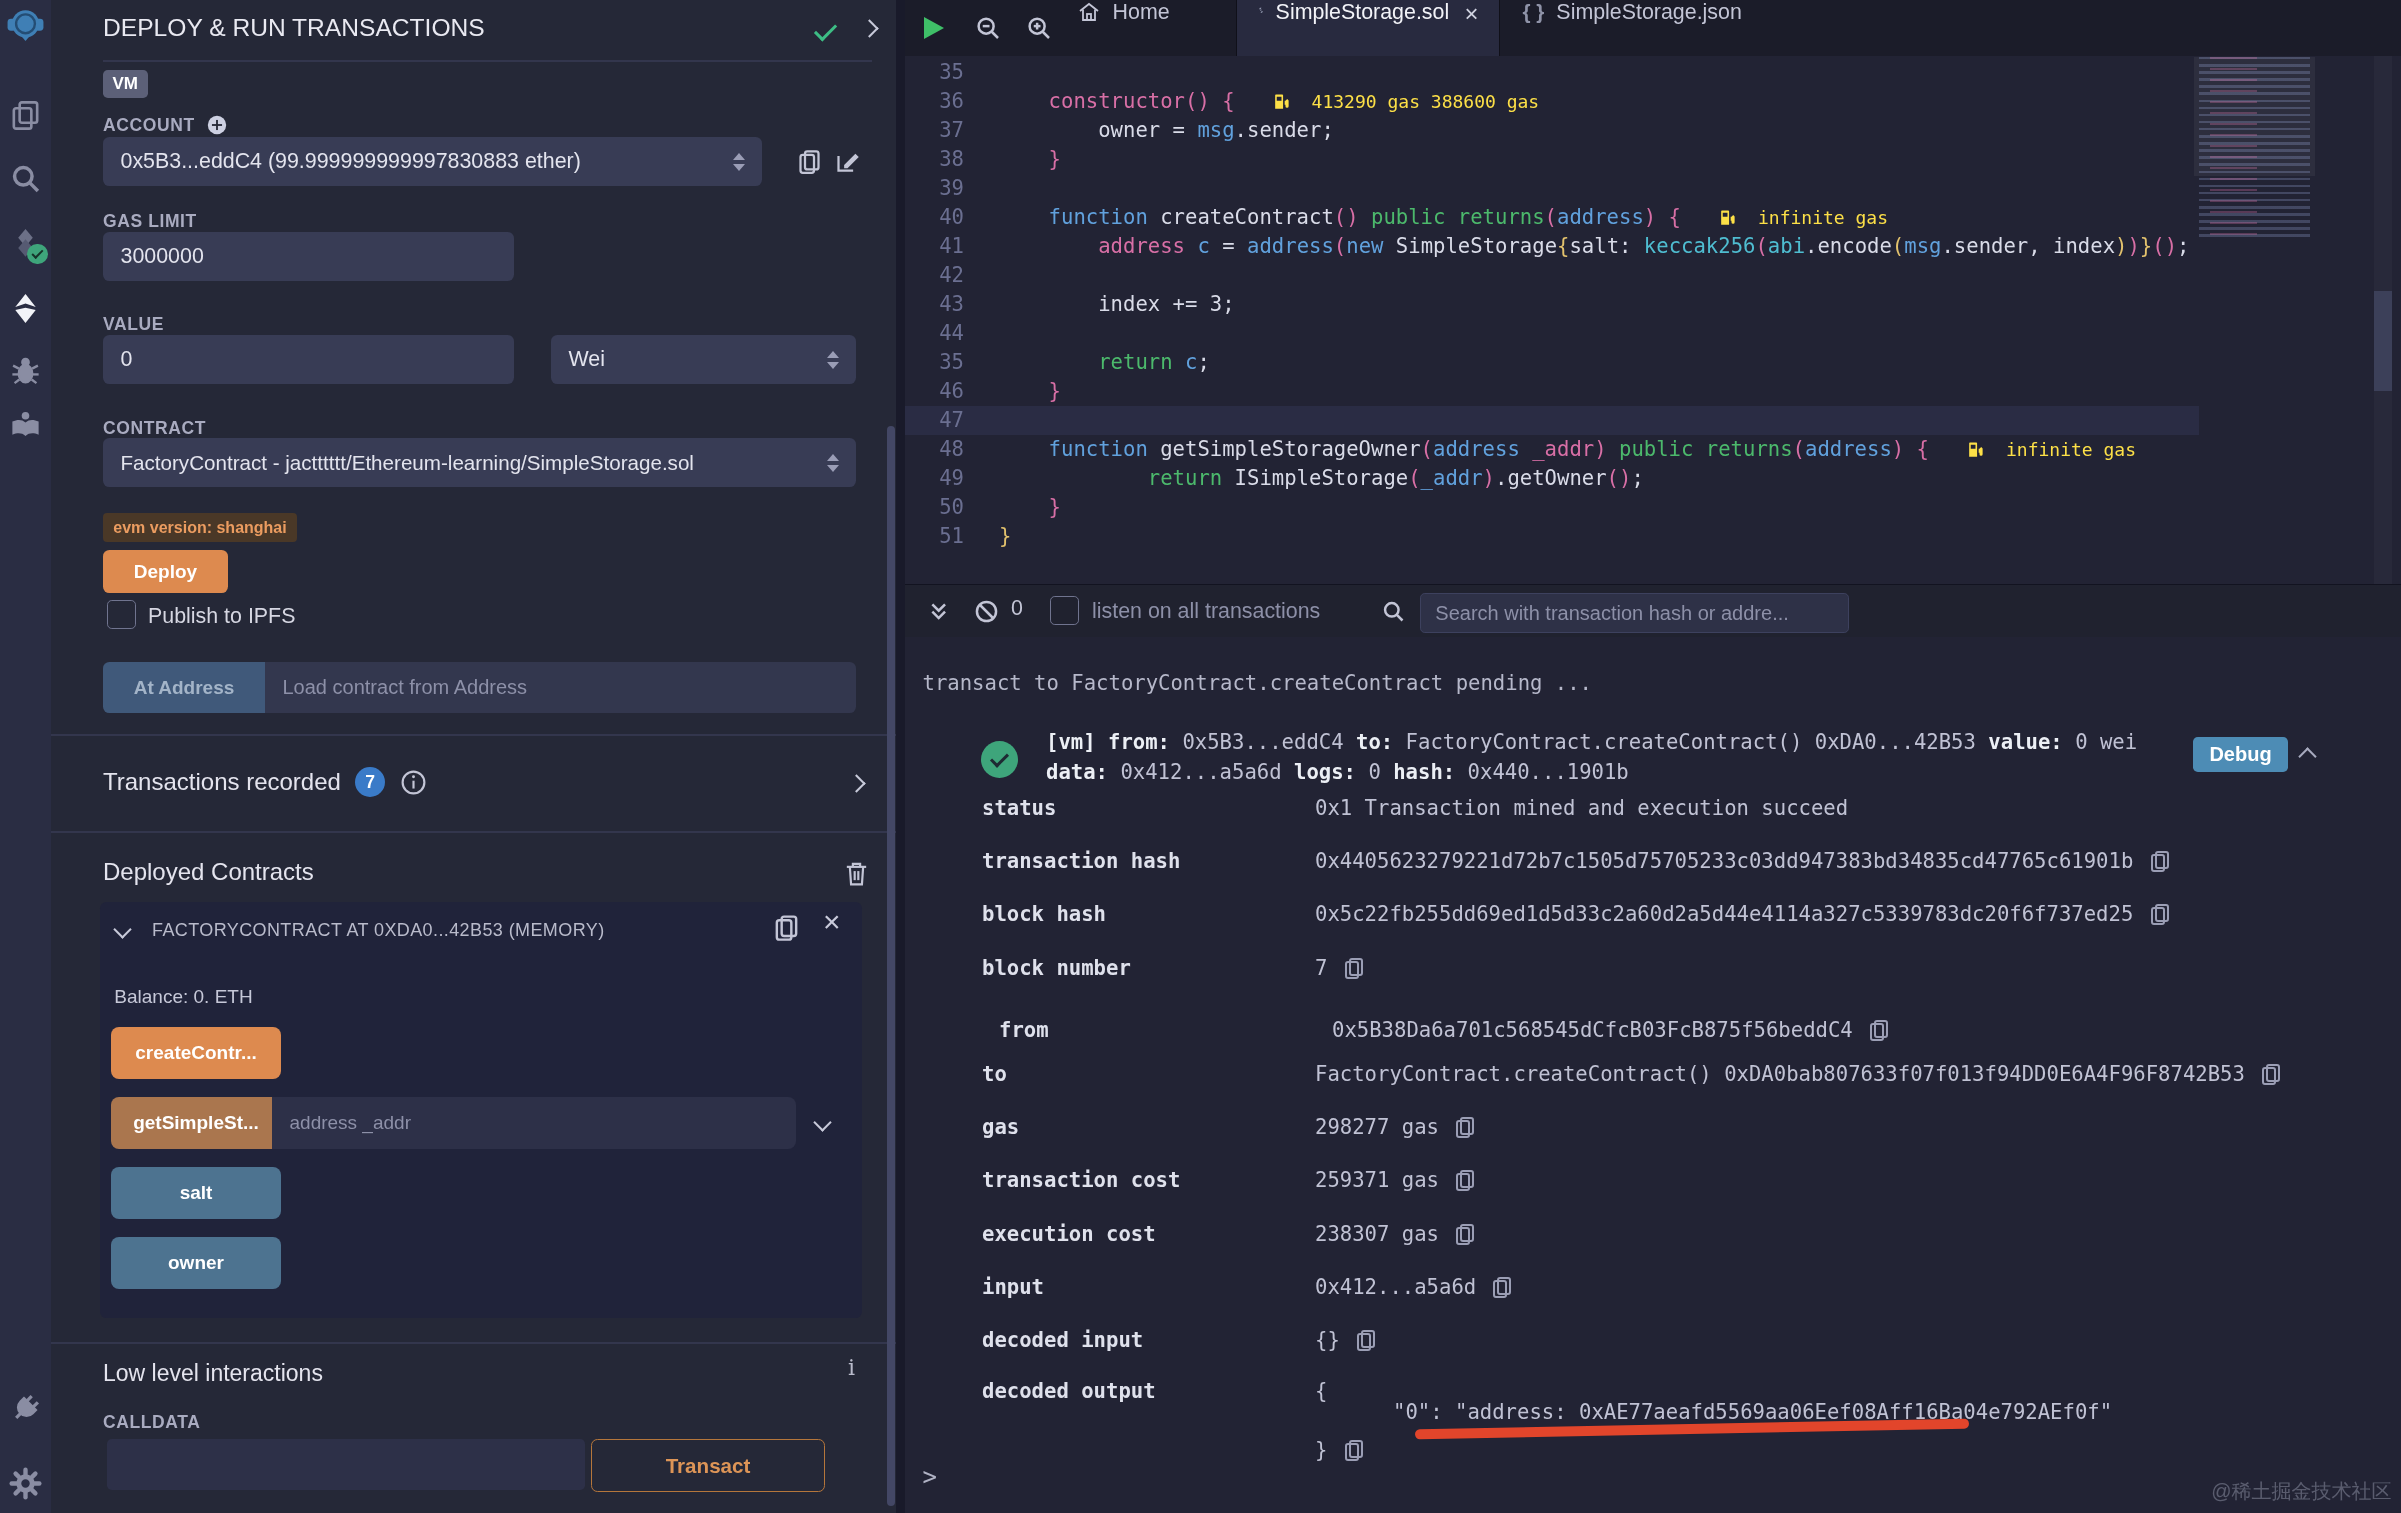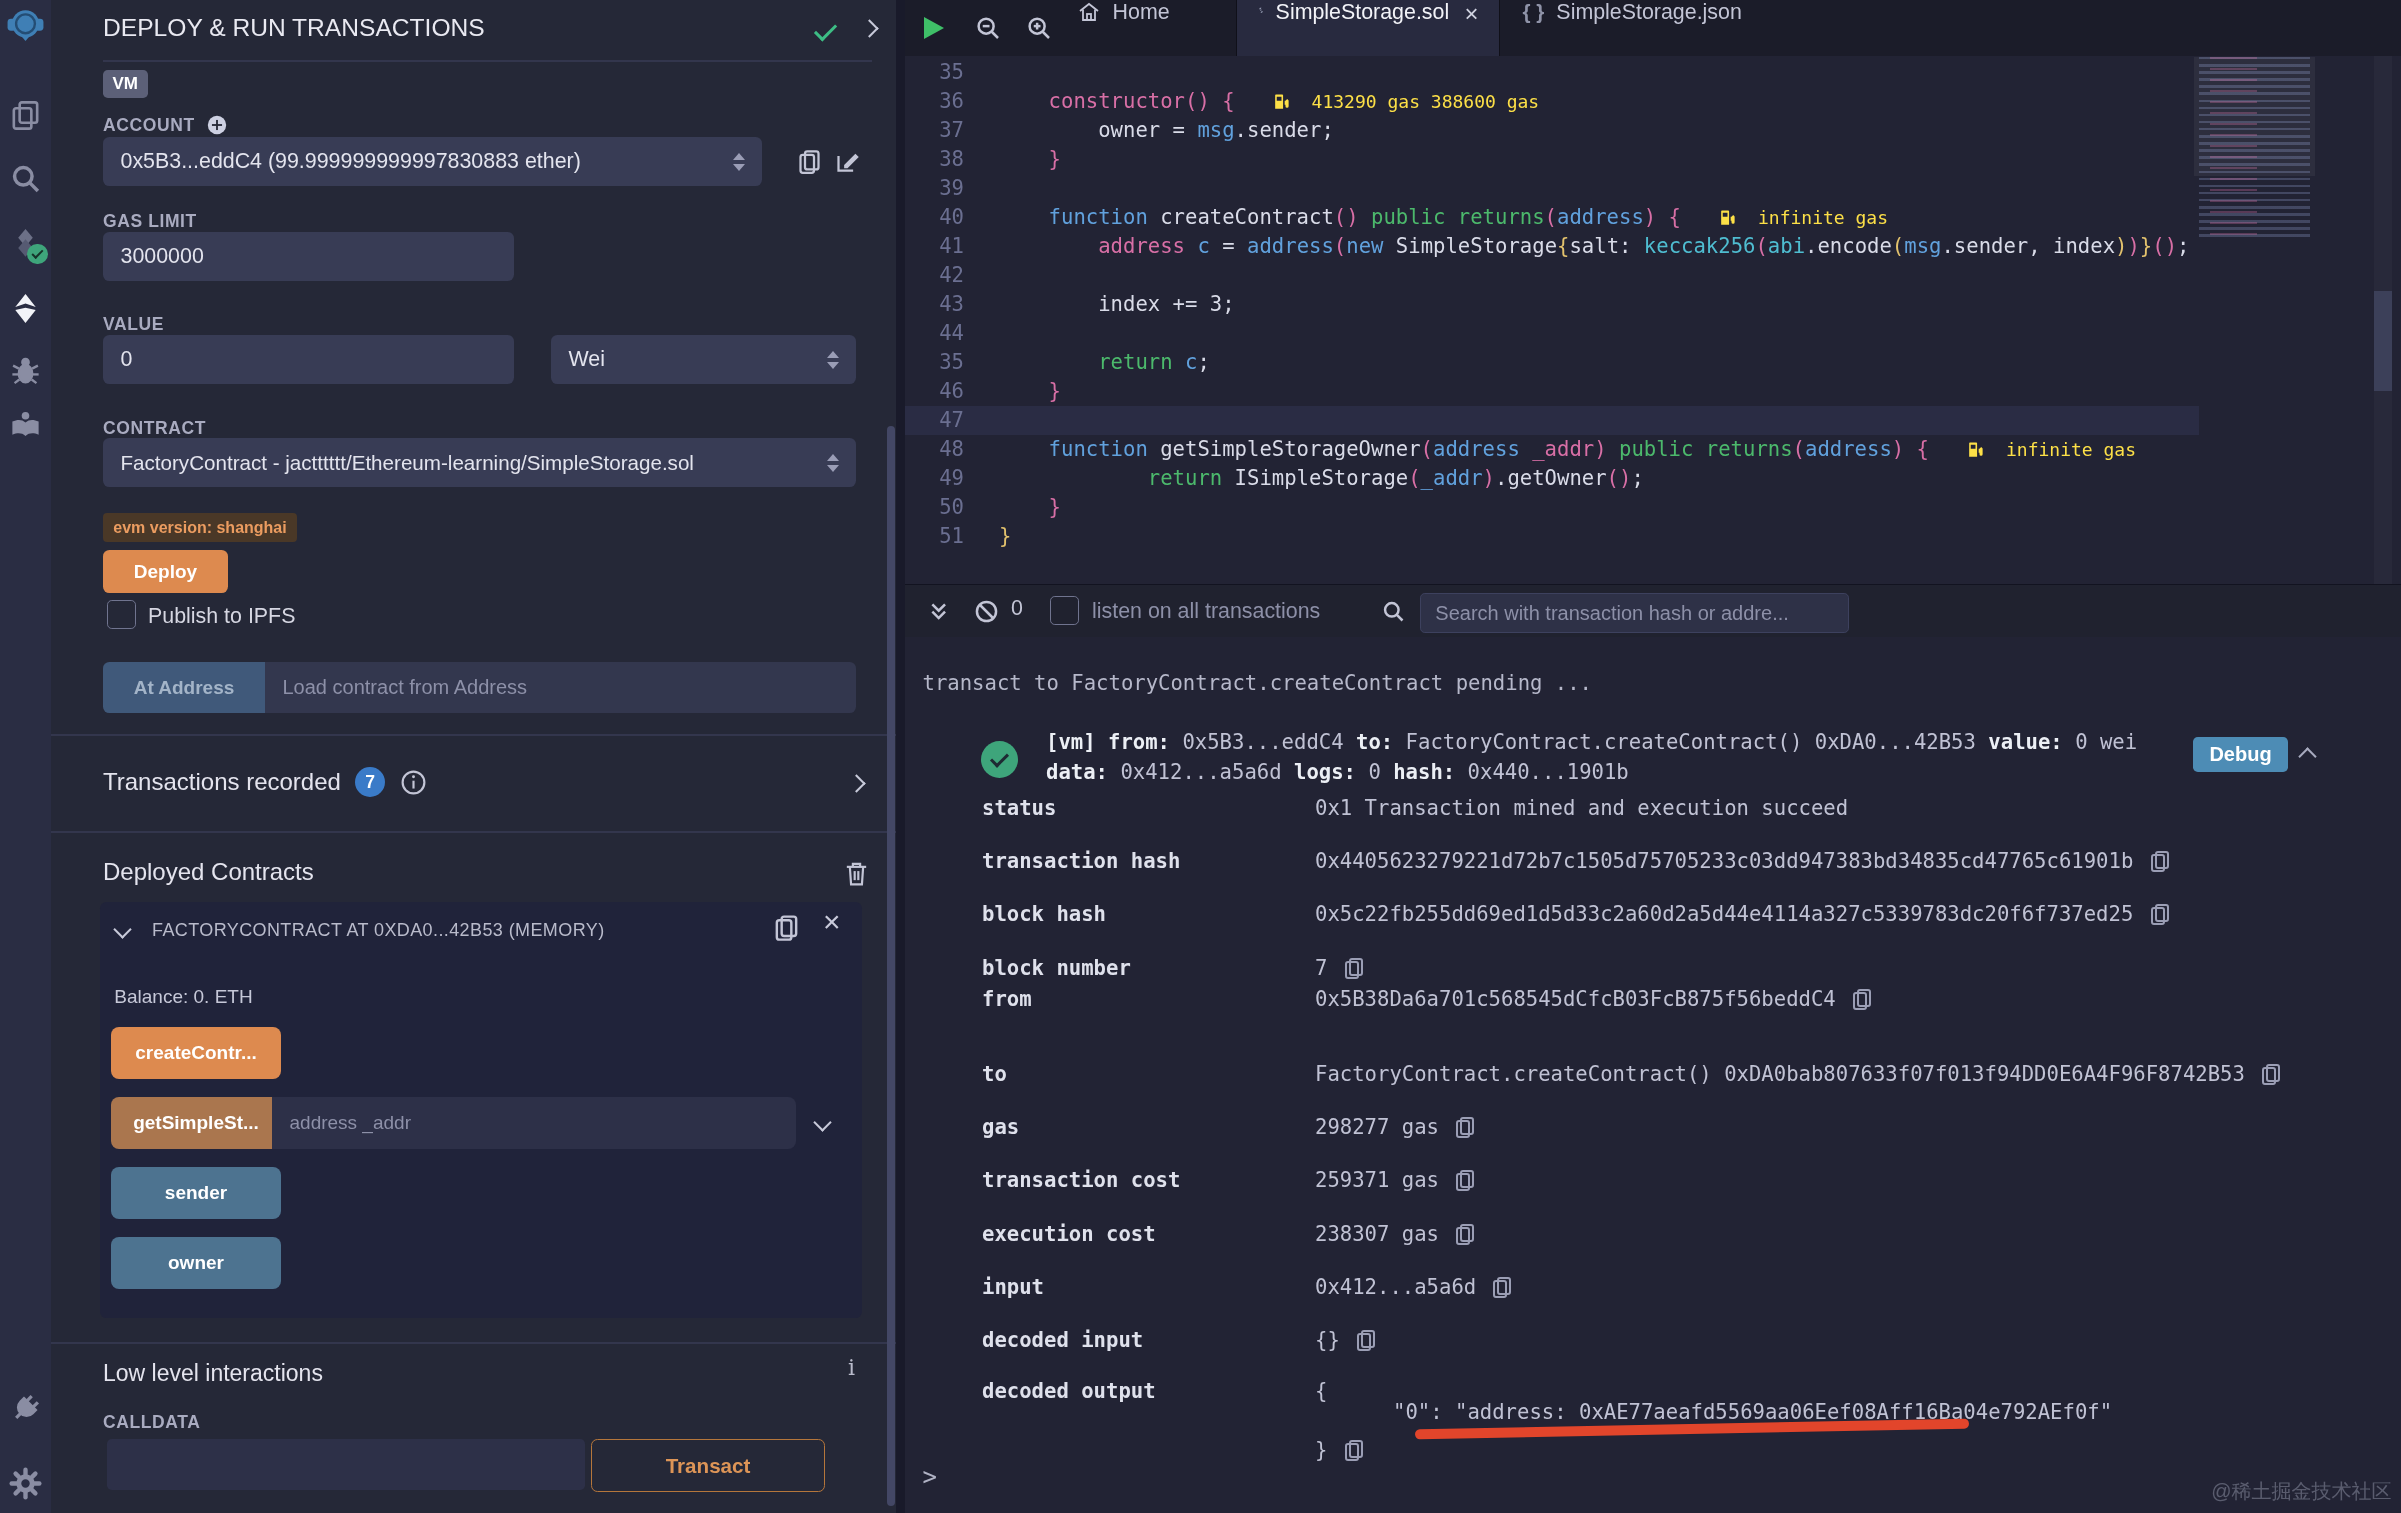--- a/index.html
+++ b/index.html
@@ -276,21 +276,21 @@
     <span class="abs" style="left:723px;top:3.2px;font-size:30px;color:#c9cbdb">×</span>
 
     <div class="abs" style="left:14.3px;top:84px;font-size:19px;color:#c6c8d8">Balance: 0. ETH</div>
 
     <div class="btn btn-orange abs" style="left:11px;top:125px;width:170px;height:52px;border-radius:8px">createContr...</div>
 
     <div class="btn btn-brown abs" style="left:11px;top:195px;width:170px;height:52px;border-radius:8px 0 0 8px">getSimpleSt...</div>
     <div class="inp abs ph" style="left:172px;top:195px;width:524px;height:52px;background:#2d3048;border-radius:0 8px 8px 0;font-size:19px">address _addr</div>
     <span class="chev down abs" style="left:716px;top:214px"></span>
 
-    <div class="btn btn-steel abs" style="left:11px;top:265px;width:170px;height:52px;border-radius:8px">sender</div>
+    <div class="btn btn-steel abs" style="left:11px;top:265px;width:170px;height:52px;border-radius:8px">salt</div>
     <div class="btn btn-steel abs" style="left:11px;top:335px;width:170px;height:52px;border-radius:8px">owner</div>
   </div>
 
   <div class="divider" style="top:1342px"></div>
   <div class="abs" style="left:52px;top:1360px;font-size:23px;color:#e4e4ee">Low level interactions</div>
   <div class="abs" style="left:797px;top:1355px;font-size:22px;color:#b9bbcb;font-family:'DejaVu Serif',serif">i</div>
   <div class="lbl abs" style="left:52px;top:1412px">CALLDATA</div>
   <div class="inp abs" style="left:56px;top:1439px;width:478px;height:51px;background:#2d3048;border-radius:4.8px"></div>
   <div class="btn btn-outline abs" style="left:540px;top:1439px;width:232px;height:51px">Transact</div>
 
@@ -507,21 +507,21 @@
           <span class="tvalue">
             <span>7</span>
             <span class="cicon">
               <svg viewBox="0 0 24 24" fill="none" stroke="currentColor" stroke-width="2">
                 <rect x="8" y="3" width="12" height="16" rx="2"></rect>
                 <rect x="4" y="6" width="12" height="16" rx="2"></rect>
               </svg>
             </span>
           </span>
         </div>
-        <div class="trow" style="top: 396px;">
+        <div class="trow" style="top: 427px; margin-left: 17px;">
           <span class="tlabel">from</span>
           <span class="tvalue">
             <span>0x5B38Da6a701c568545dCfcB03FcB875f56beddC4</span>
             <span class="cicon">
               <svg viewBox="0 0 24 24" fill="none" stroke="currentColor" stroke-width="2">
                 <rect x="8" y="3" width="12" height="16" rx="2"></rect>
                 <rect x="4" y="6" width="12" height="16" rx="2"></rect>
               </svg>
             </span>
           </span>

